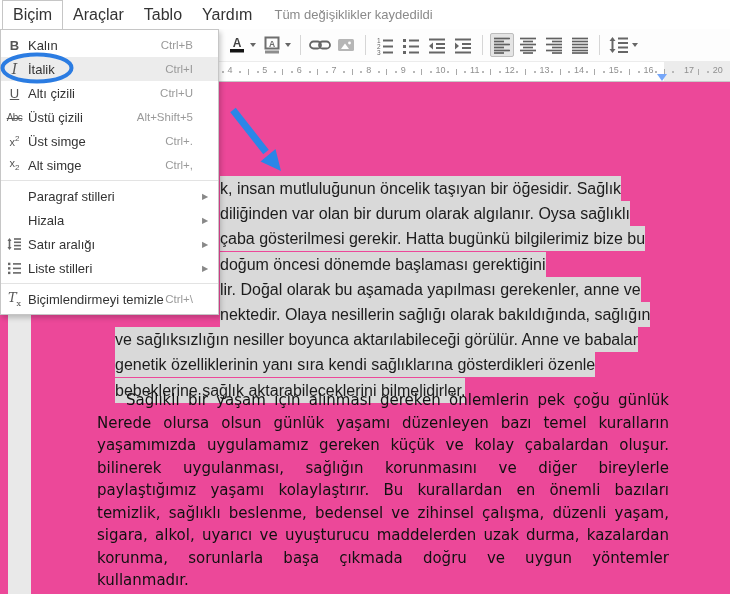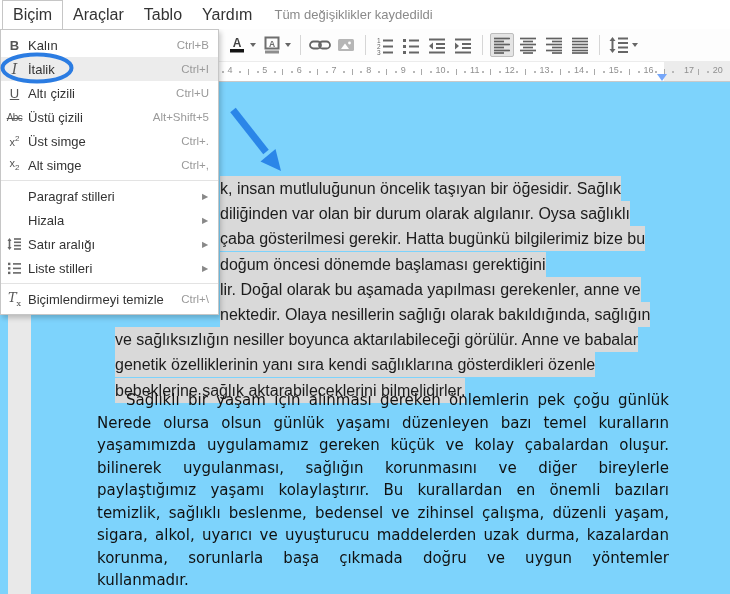--- a/index.html
+++ b/index.html
@@ -22,35 +22,35 @@
 
   
   #ruler { position:absolute; left:0; top:62px; right:0; height:20px; background:#fff; border-bottom:1px solid #c9c9c9; z-index:4; }
   #ruler-margin-zone { position:absolute; left:664px; right:0; top:0; height:19px; background:#ececec; }
   .ruler-num { position:absolute; top:3px; font-size:9px; color:#8f8f8f; }
   .ruler-bar { position:absolute; top:7px; width:1px; height:6px; background:#a9a9a9; }
   .ruler-dot { position:absolute; top:9px; width:2px; height:2px; background:#b8b8b8; }
   #ruler-marker { position:absolute; left:657px; top:12px; width:0; height:0; border-left:5px solid transparent; border-right:5px solid transparent; border-top:7px solid #76a7fa; }
 
   
-  #canvas { position:absolute; left:0; top:82px; right:0; bottom:0; background:#7dd3fc; }
+  #canvas { position:absolute; left:0; top:82px; right:0; bottom:0; background:#ec4899; }
   #left-gutter { position:absolute; left:8px; width:23px; top:0; bottom:0; background:#e9e9e9; }
   .p1-line { position:absolute; white-space:pre; font-size:16px; line-height:25px; height:25px; color:#1c1c1c; background:#d9d9d9; }
   #para2 { position:absolute; left:97px; top:307px; width:572px; color:#111; font-family:"DejaVu Sans", sans-serif; }
   .p2-line { font-size:15px; line-height:22.5px; height:22.5px; text-align:justify; text-align-last:justify; white-space:normal; overflow:hidden; }
   .p2-line.first { text-indent:29px; }
   .p2-line.last { text-align:left; text-align-last:left; }
 
   
   #format-menu { position:absolute; left:0; top:29px; width:219px; background:#fff; border:1px solid #c6c6c6; box-shadow:2px 3px 5px rgba(0,0,0,.2); padding:3px 0; z-index:30; }
   .mi { height:24px; display:flex; align-items:center; }
   .mi.highlighted { background:#ececec; }
   .mi-icon { width:27px; display:flex; align-items:center; justify-content:center; color:#555; }
   .mi-label { flex:1; font-size:13px; color:#333; }
-  .mi-short { font-size:11.5px; color:#9a9a9a; padding-right:9px; }
+  .mi-short { font-size:11.5px; color:#9a9a9a; padding-right:25px; }
   .mi-sub { width:16px; font-size:8px; color:#888; }
   .mi-divider { height:1px; background:#e3e3e3; margin:3px 0; }
 
   
   #annotations { position:absolute; left:0; top:0; width:730px; height:594px; z-index:60; pointer-events:none; }
 </style>
 </head>
 <body>
 
 <div id="app">

